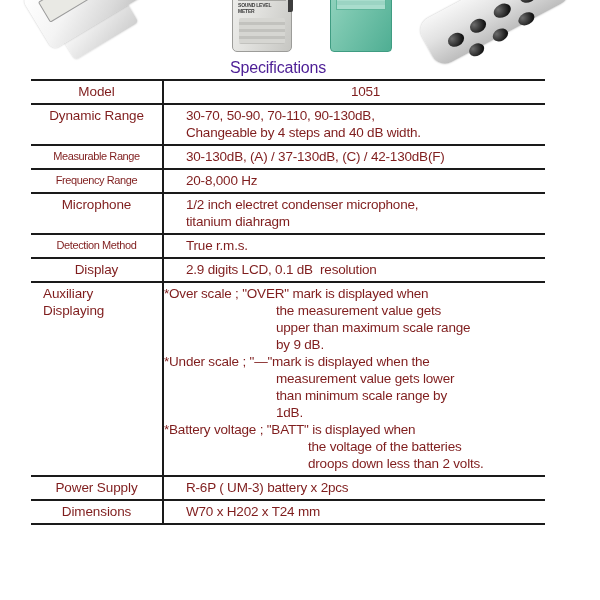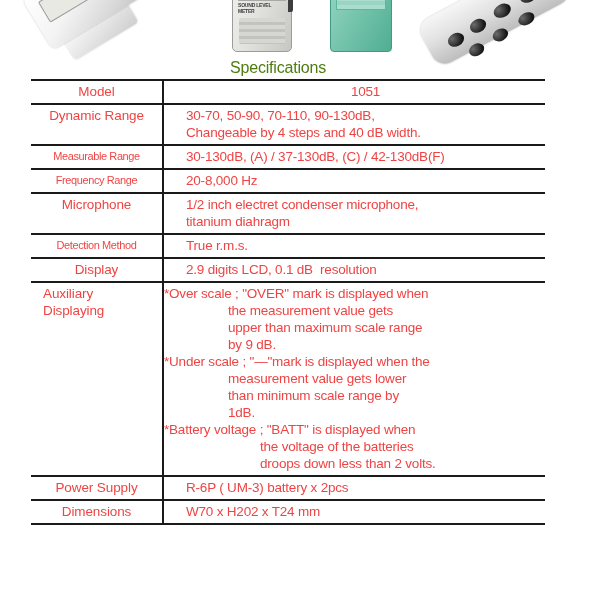--- a/index.html
+++ b/index.html
@@ -182,40 +182,40 @@
   
   #spec-heading {
     position: absolute;
     left: 0;
     top: 59px;
     width: 556px;
     text-align: center;
     font-size: 16px;
     font-weight: normal;
     letter-spacing: -0.2px;
-    color: #4d7c0f;
+    color: #4c1d95;
   }
 
   
   #spec-table-wrap {
     position: absolute;
     left: 31px;
     top: 79px;
     width: 514px;
   }
   table#spec-table {
     border-collapse: collapse;
     width: 514px;
     table-layout: fixed;
   }
   table#spec-table td {
     border-top: 2px solid #1a1a1a;
     padding: 2px 0 3px 0;
     vertical-align: top;
-    color: #ef4444;
+    color: #7f1d1d;
   }
   table#spec-table tr:last-child td {
     border-bottom: 2px solid #1a1a1a;
   }
   td.lbl {
     width: 131px;
     text-align: center;
     border-right: 2px solid #1a1a1a;
     padding-right: 4px;
     font-size: 13.5px;
@@ -231,21 +231,21 @@
     font-size: 13.5px;
     line-height: 17px;
     letter-spacing: -0.2px;
   }
   .val-line { white-space: pre; margin-left: 22px; }
 
   
   td.aux { padding-bottom: 6px; }
   .aux-group { margin-bottom: 0; }
   .aux-head { white-space: pre; }
-  .aux-cont { white-space: pre; padding-left: 64px; }
+  .aux-cont { white-space: pre; padding-left: 64px; margin-left: 48px; }
   .aux-cont.deep { padding-left: 96px; }
 
   
   tr#row-dimensions td { border-top: 2px solid #1a1a1a; }
 </style>
 </head>
 <body>
 
 <div id="product-strip">
 

